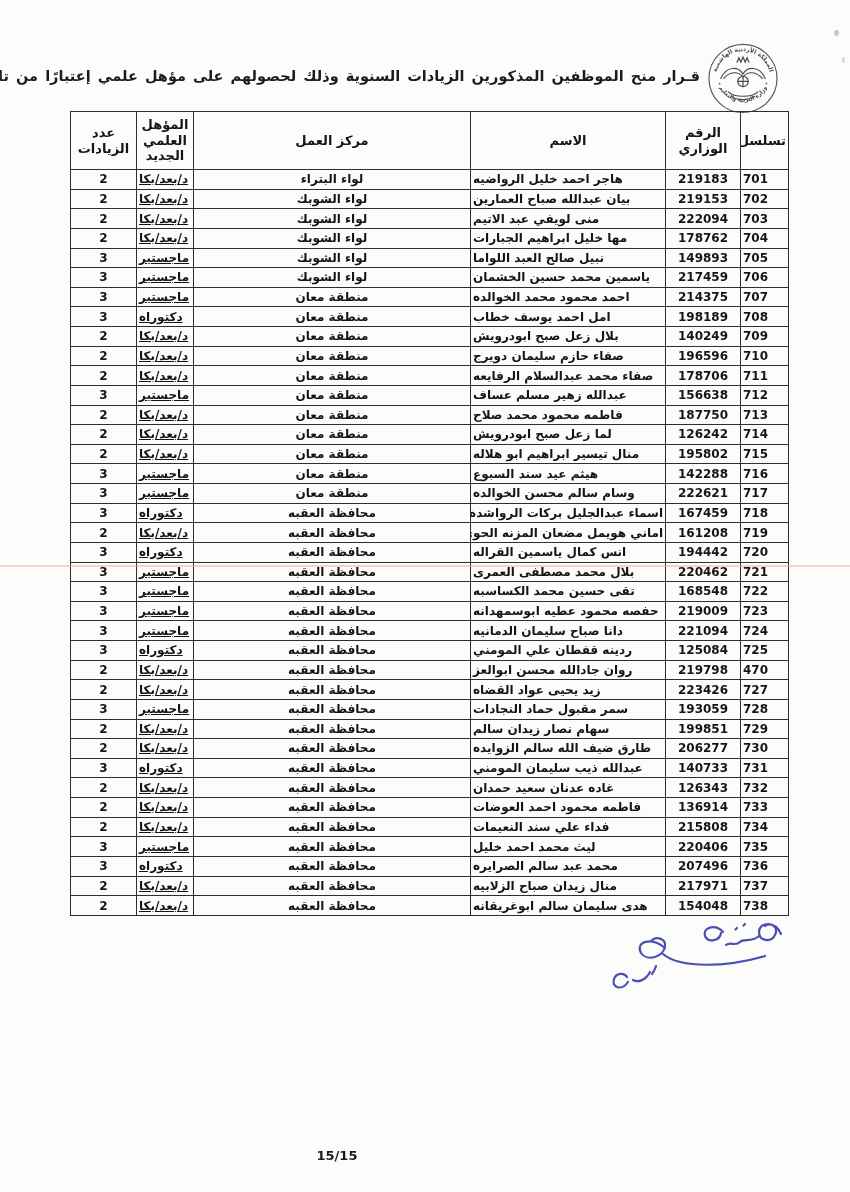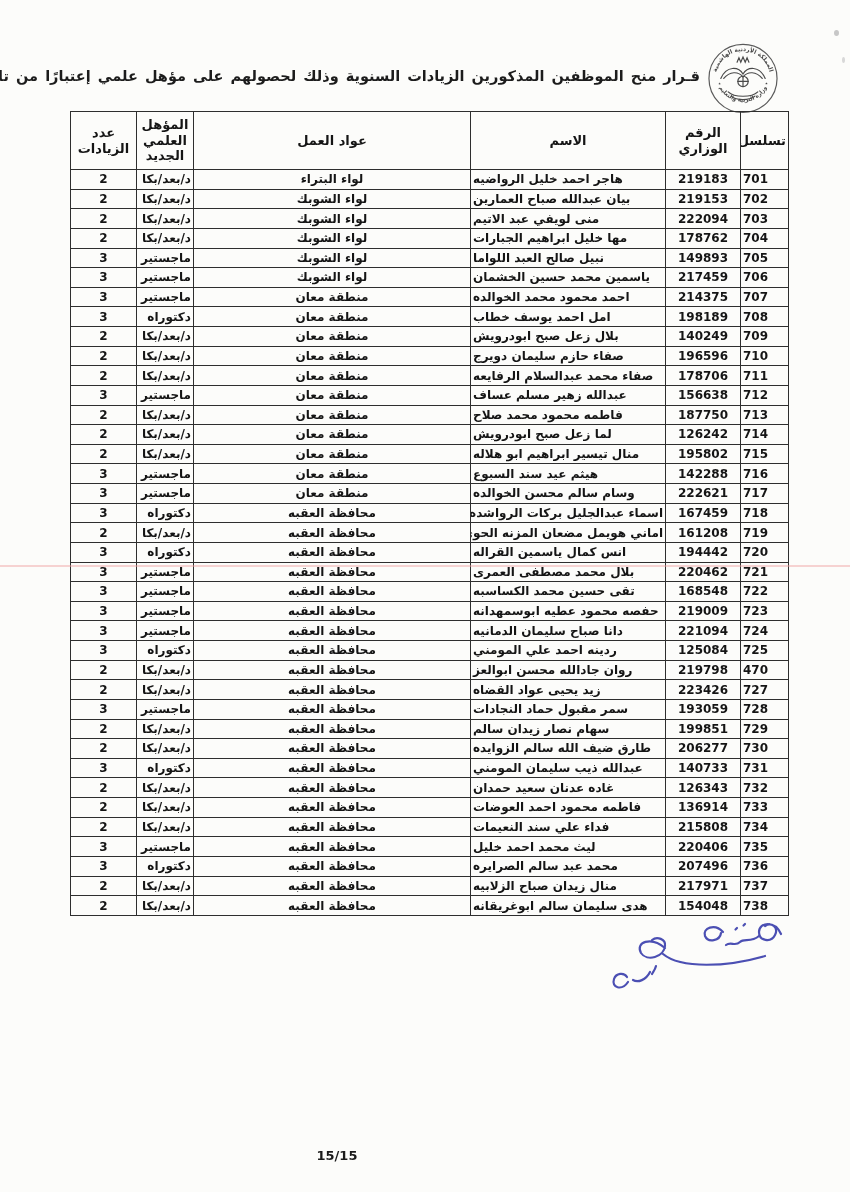--- a/index.html
+++ b/index.html
@@ -45,21 +45,21 @@
   .doc-table thead tr{height:58px;}
   .doc-table thead th{
     font-size:13px;line-height:1.2;text-align:center;
     white-space:normal;vertical-align:middle;
   }
   .doc-table td{font-size:12px;line-height:1;}
   .col-serial{text-align:left;font-size:12.5px;}
   .col-ministry_no{text-align:center;font-size:12.5px;}
   .col-name{text-align:left;padding-right:3px;}
   .col-work_center{text-align:center;padding-right:2px;}
-  .col-qualification{text-align:right;font-size:11.5px;}
+  .col-qualification{text-align:left;font-size:11.5px;text-decoration:underline;}
   .col-increments{text-align:center;font-size:13px;}
   
   .signature{position:absolute;top:912px;left:595px;width:205px;height:85px;}
   .page-number{
     position:absolute;top:1148px;left:0;width:674px;
     text-align:center;font-size:13px;font-weight:bold;color:#1a1a1a;
   }
 </style>
 </head>
 <body>
@@ -106,21 +106,21 @@
           <col style="width:195px">
         <col style="width:277px">
           <col style="width:57px">
           <col style="width:66px">
       </colgroup>
       <thead>
         <tr>
           <th>تسلسل</th>
           <th>الرقم الوزاري</th>
           <th>الاسم</th>
-          <th>عواد العمل</th>
+          <th>مركز العمل</th>
           <th>المؤهل العلمي الجديد</th>
           <th>عدد الزيادات</th>
         </tr>
       </thead>
       <tbody>
           <tr>
             <td class="col-serial">701</td>
             <td class="col-ministry_no">219183</td>
             <td class="col-name">هاجر احمد خليل الرواضيه</td>
             <td class="col-work_center">لواء البتراء</td>
@@ -307,21 +307,21 @@
             <td class="col-serial">724</td>
             <td class="col-ministry_no">221094</td>
             <td class="col-name">دانا صباح سليمان الدمانيه</td>
             <td class="col-work_center">محافظة العقبه</td>
             <td class="col-qualification">ماجستير</td>
             <td class="col-increments">3</td>
           </tr>
           <tr>
             <td class="col-serial">725</td>
             <td class="col-ministry_no">125084</td>
-            <td class="col-name">ردينه احمد علي المومني</td>
+            <td class="col-name">ردينه قفطان علي المومني</td>
             <td class="col-work_center">محافظة العقبه</td>
             <td class="col-qualification">دكتوراه</td>
             <td class="col-increments">3</td>
           </tr>
           <tr>
             <td class="col-serial">470</td>
             <td class="col-ministry_no">219798</td>
             <td class="col-name">روان جادالله محسن ابوالعز</td>
             <td class="col-work_center">محافظة العقبه</td>
             <td class="col-qualification">د/بعد/بكا</td>

